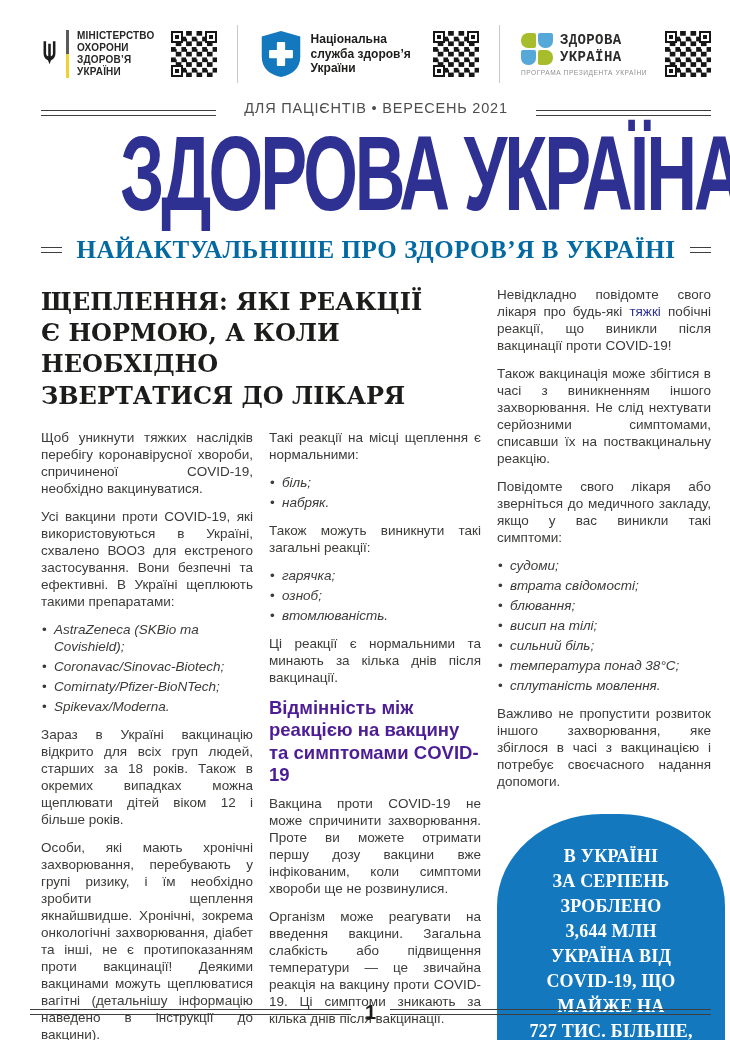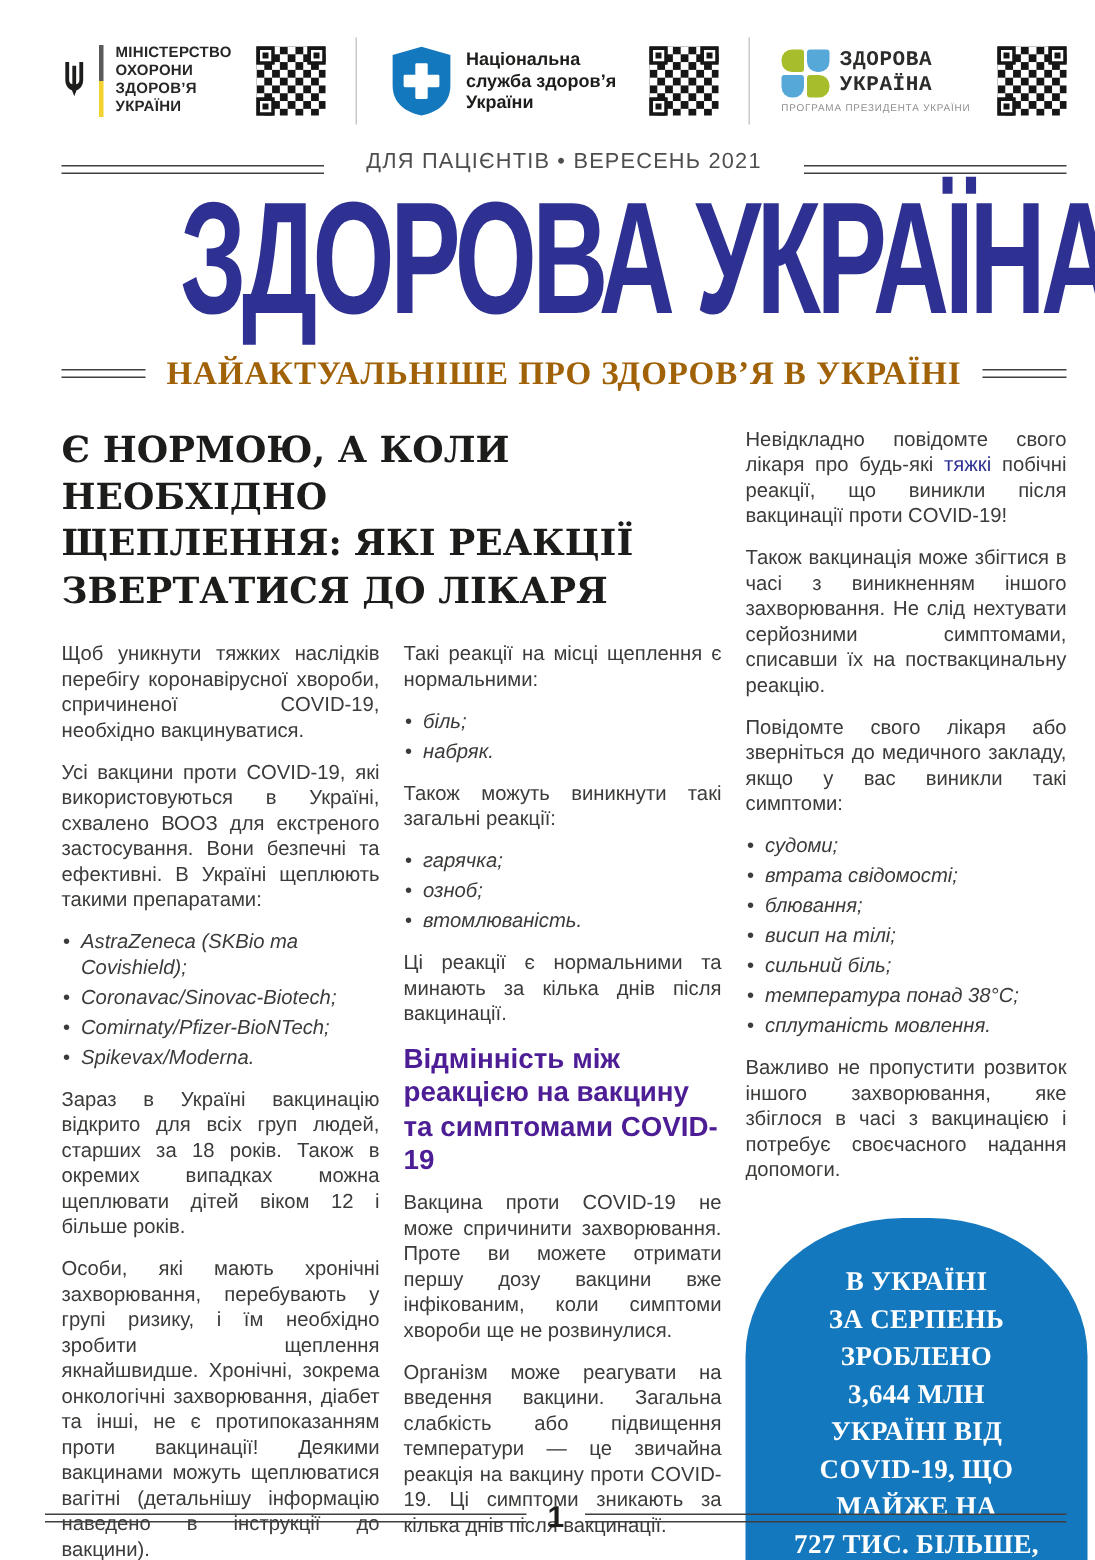--- a/index.html
+++ b/index.html
@@ -36,22 +36,22 @@
   .qr i{bottom:0;left:0;}
   
   .drule{flex:1;height:4px;border-top:1.2px solid #3f3f3f;border-bottom:1.2px solid #3f3f3f;}
   .banner-row{display:flex;align-items:flex-end;gap:28px;padding:0 30px;margin-top:2px;}
   .banner-text{font-size:14.5px;color:#4e4e4e;letter-spacing:.8px;white-space:nowrap;}
   
   .masthead{margin:4px 0 0;height:100px;text-align:center;line-height:1;overflow:visible;}
   .masthead span{display:inline-block;white-space:nowrap;font-weight:700;font-size:95px;
       letter-spacing:-4px;color:#2e3192;transform:scale(.74,1.12);transform-origin:center top;}
   .tagline-row{display:flex;align-items:center;gap:14px;padding:0 30px;margin-top:16px;}
-  .tagline-text{font-family:"Liberation Serif",serif;font-weight:700;font-size:22px;
-      color:#a16207;letter-spacing:.6px;white-space:nowrap;}
+  .tagline-text{font-family:"Liberation Serif",serif;font-weight:700;font-size:25px;
+      color:#0369a1;letter-spacing:.6px;white-space:nowrap;}
   
   main{display:flex;gap:16px;padding:0 30px;margin-top:22px;}
   .left-zone{flex:0 0 440px;}
   .cols{display:flex;gap:16px;}
   .col{flex:1;min-width:0;}
   .col3{flex:1;min-width:0;}
   .article-title{margin:0 0 18px;font-family:"DejaVu Serif",serif;font-weight:700;
       font-size:24px;line-height:1.3;color:#1c1c1a;}
   p{margin:0 0 11px;font-size:13.5px;line-height:1.26;text-align:justify;}
   h3{margin:8px 0 8px;font-size:19px;line-height:1.15;color:#4c1d95;font-weight:700;}
@@ -147,22 +147,22 @@
 
   <div class="tagline-row">
     <div class="drule"></div>
     <span class="tagline-text">НАЙАКТУАЛЬНІШЕ ПРО ЗДОРОВ’Я В УКРАЇНІ</span>
     <div class="drule"></div>
   </div>
 
   <main>
     <div class="left-zone">
       <h2 class="article-title">
+        <div>ЩЕПЛЕННЯ: ЯКІ РЕАКЦІЇ</div>
         <div>Є НОРМОЮ, А КОЛИ НЕОБХІДНО</div>
-        <div>ЩЕПЛЕННЯ: ЯКІ РЕАКЦІЇ</div>
         <div>ЗВЕРТАТИСЯ ДО ЛІКАРЯ</div>
       </h2>
       <div class="cols">
 
         <div class="col">
           <p>Щоб уникнути тяжких наслідків перебігу коронавірусної хвороби, спричиненої COVID-19, необхідно вакцинуватися.</p>
           <p>Усі вакцини проти COVID-19, які використовуються в Україні, схвалено ВООЗ для екстреного застосування. Вони безпечні та ефективні. В Україні щеплюють такими препаратами:</p>
           <ul>
             <li>AstraZeneca (SKBio та Covishield);</li>
             <li>Coronavac/Sinovac-Biotech;</li>
@@ -208,21 +208,21 @@
         <li>температура понад 38°C;</li>
         <li>сплутаність мовлення.</li>
       </ul>
       <p>Важливо не пропустити розвиток іншого захворювання, яке збіглося в часі з вакцинацією і потребує своєчасного надання допомоги.</p>
 
       <div class="callout">
         <div>В УКРАЇНІ</div>
         <div>ЗА СЕРПЕНЬ</div>
         <div>ЗРОБЛЕНО</div>
         <div>3,644 МЛН</div>
-        <div>УКРАЇНІ ВІД</div>
+        <div>УКРАЇНА ВІД</div>
         <div>COVID-19, ЩО</div>
         <div>МАЙЖЕ НА</div>
         <div>727 ТИС. БІЛЬШЕ,</div>
 
       </div>
     </div>
   </main>
 
   <footer>
     <div class="drule"></div>

